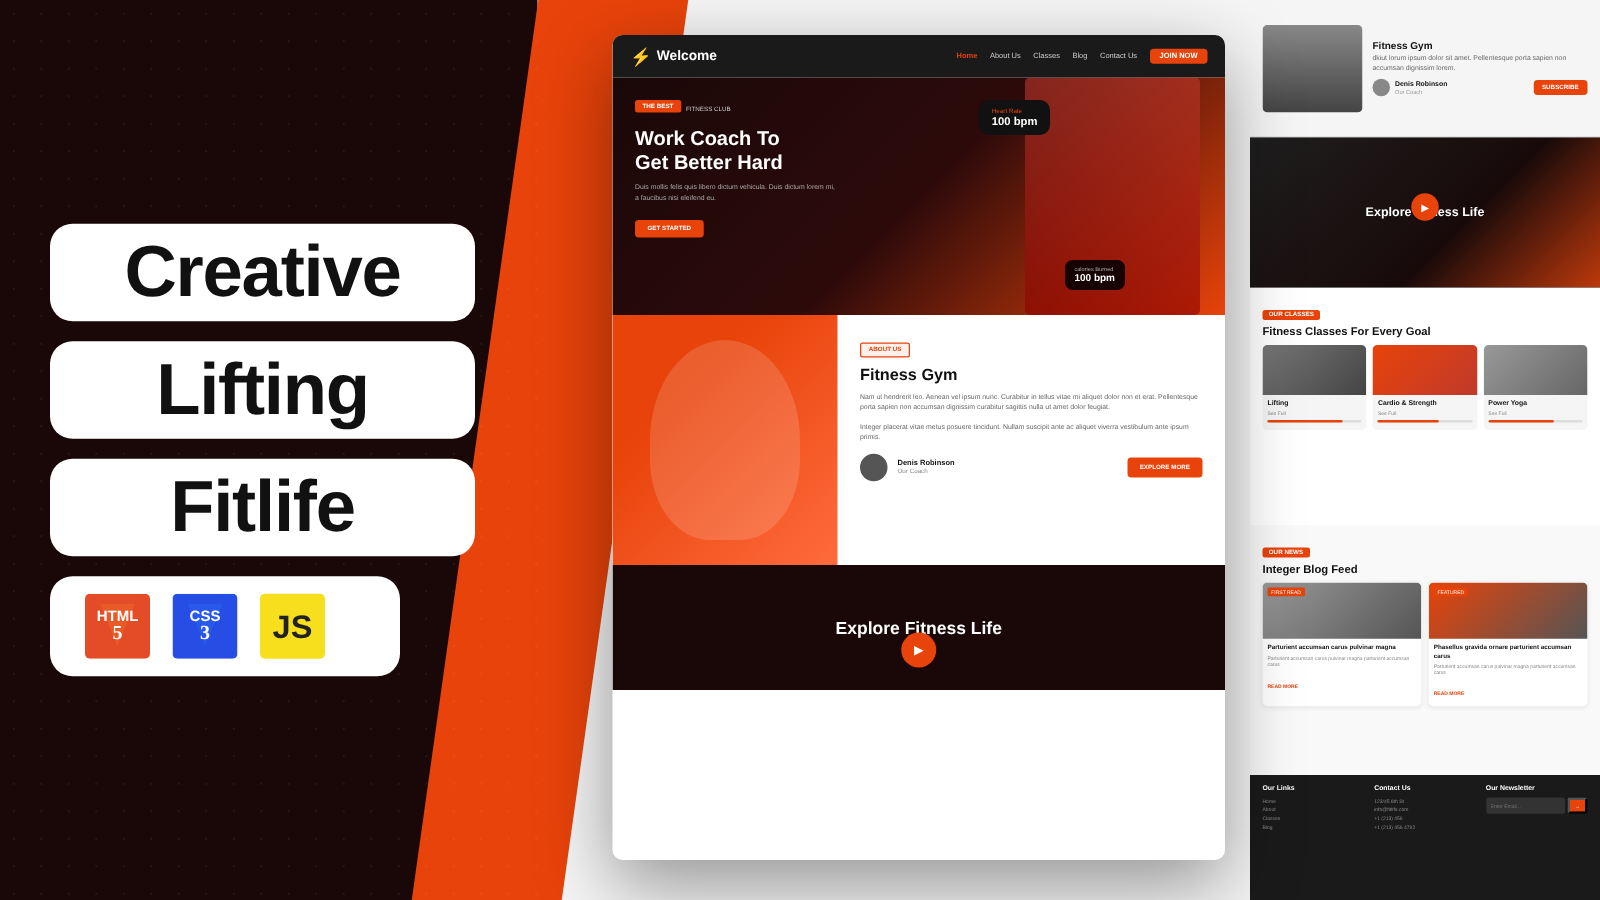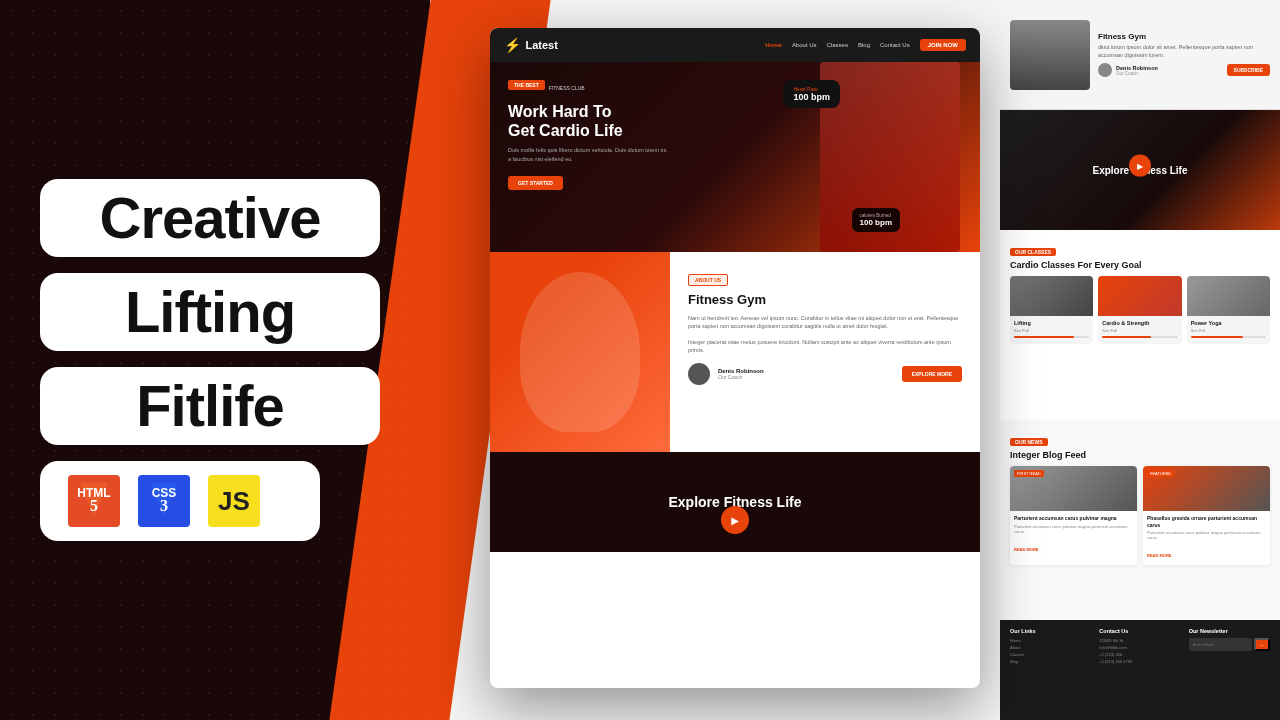--- a/index.html
+++ b/index.html
@@ -802,40 +802,40 @@
       <span>JS</span>
     </div>
   </div>
 </div>
 
 <div class="mockup-main">
 
   <div class="mockup-nav">
     <div class="nav-logo">
       <span class="nav-logo-icon">⚡</span>
-      <span>Latest</span>
+      <span>Welcome</span>
     </div>
     <div class="nav-links">
       <span class="nav-link">Home</span>
       <span class="nav-link-white">About Us</span>
       <span class="nav-link-white">Classes</span>
       <span class="nav-link-white">Blog</span>
       <span class="nav-link-white">Contact Us</span>
       <span class="nav-btn">JOIN NOW</span>
     </div>
   </div>
 
   <div class="mockup-hero">
     <div style="display:flex;gap:4px;align-items:center;margin-bottom:6px;">
       <span class="hero-tag">THE BEST</span>
       <span style="color:#ccc;font-size:5px;">FITNESS CLUB</span>
     </div>
     <div class="hero-title">
-      <div>Work Hard To</div>
-      <div>Get Cardio Life</div>
+      <div>Work Coach To</div>
+      <div>Get Better Hard</div>
     </div>
     <div class="hero-text">Duis mollis felis quis libero dictum vehicula. Duis dictum lorem mi, a faucibus nisi eleifend eu.</div>
     <span class="hero-btn">GET STARTED</span>
 
     
     <div class="hero-figure">
       <div class="hero-figure-body"></div>
     </div>
 
     
@@ -900,21 +900,21 @@
   </div>
 
   <div class="panel-explore">
     <div class="panel-explore-bg"></div>
     <div class="panel-play">▶</div>
     <div class="panel-explore-title">Explore Fitness Life</div>
   </div>
 
   <div class="panel-classes">
     <div class="classes-tag">OUR CLASSES</div>
-    <div class="classes-title">Cardio Classes For Every Goal</div>
+    <div class="classes-title">Fitness Classes For Every Goal</div>
     <div class="classes-grid">
       <div class="class-card">
         <div class="class-img" style="background:linear-gradient(135deg,#777 0%,#444 100%)"></div>
         <div class="class-info">
           <div class="class-name">Lifting</div>
           <div class="class-desc">See Full</div>
           <div class="class-progress">
             <div class="class-progress-fill" style="width:80%"></div>
           </div>
         </div>

